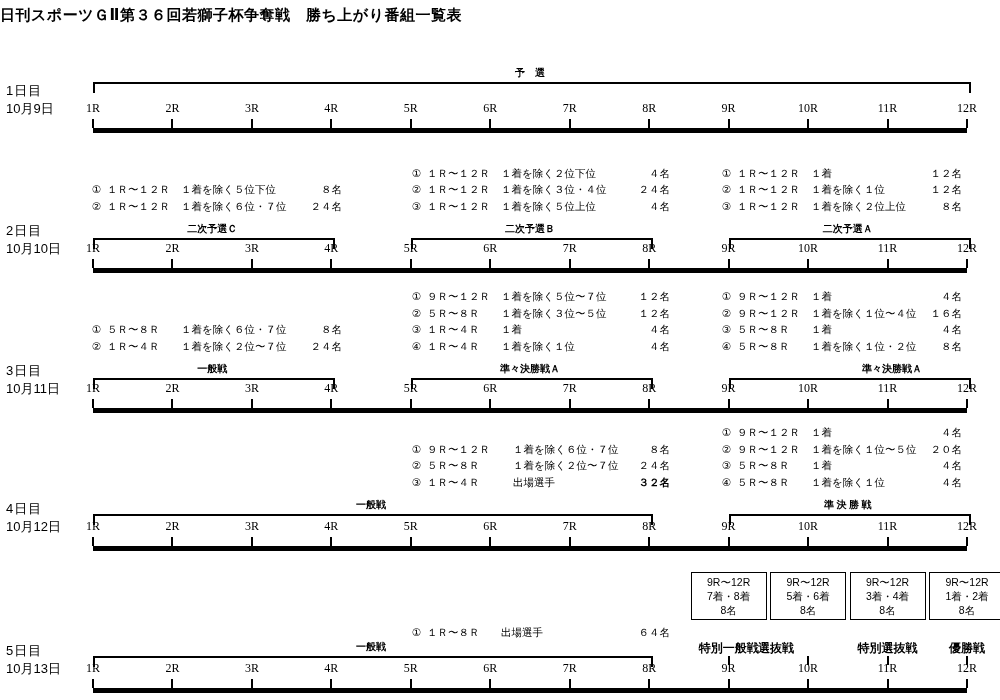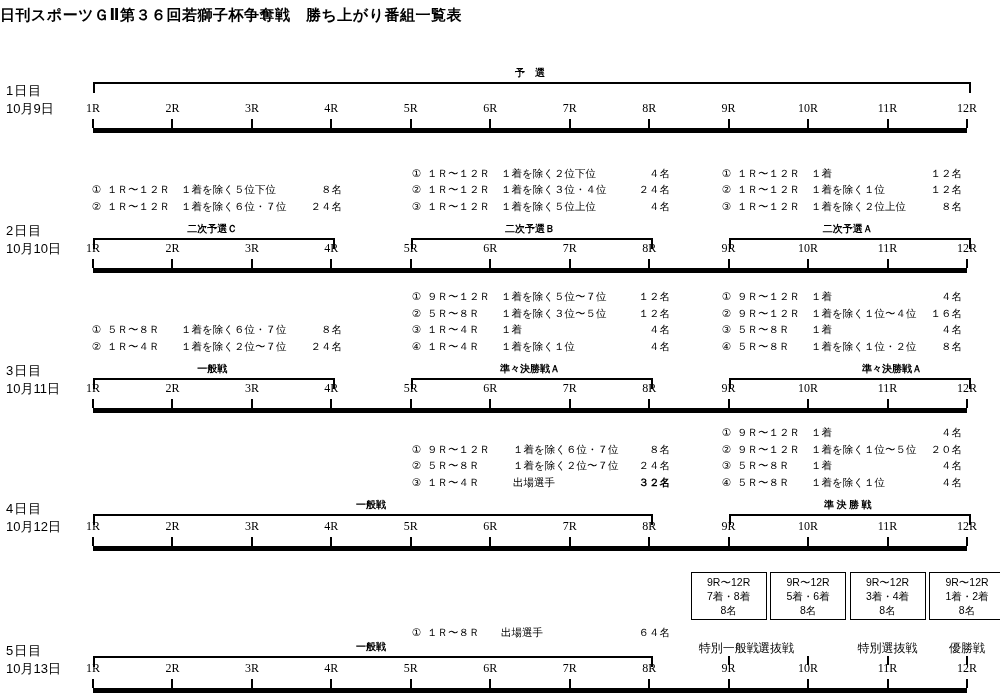--- a/index.html
+++ b/index.html
@@ -56,21 +56,21 @@
   
   .annot.wide .c-rng{width:86px;}
   .qbox{
     border:1px solid #000;box-sizing:border-box;
     text-align:center;font-size:10.5px;line-height:14px;
     padding:2px 0 2px 0;
   }
   .qbox span{display:block;}
 
   .finallabel{
-    position:absolute;font-size:12px;font-weight:normal;
+    position:absolute;font-size:12px;font-weight:bold;
     transform:translateX(-50%);white-space:nowrap;
   }
   .finalstem{
     position:absolute;width:2px;background:#000;
   }
 </style>
 </head>
 <body>
 
 <div class="root">

